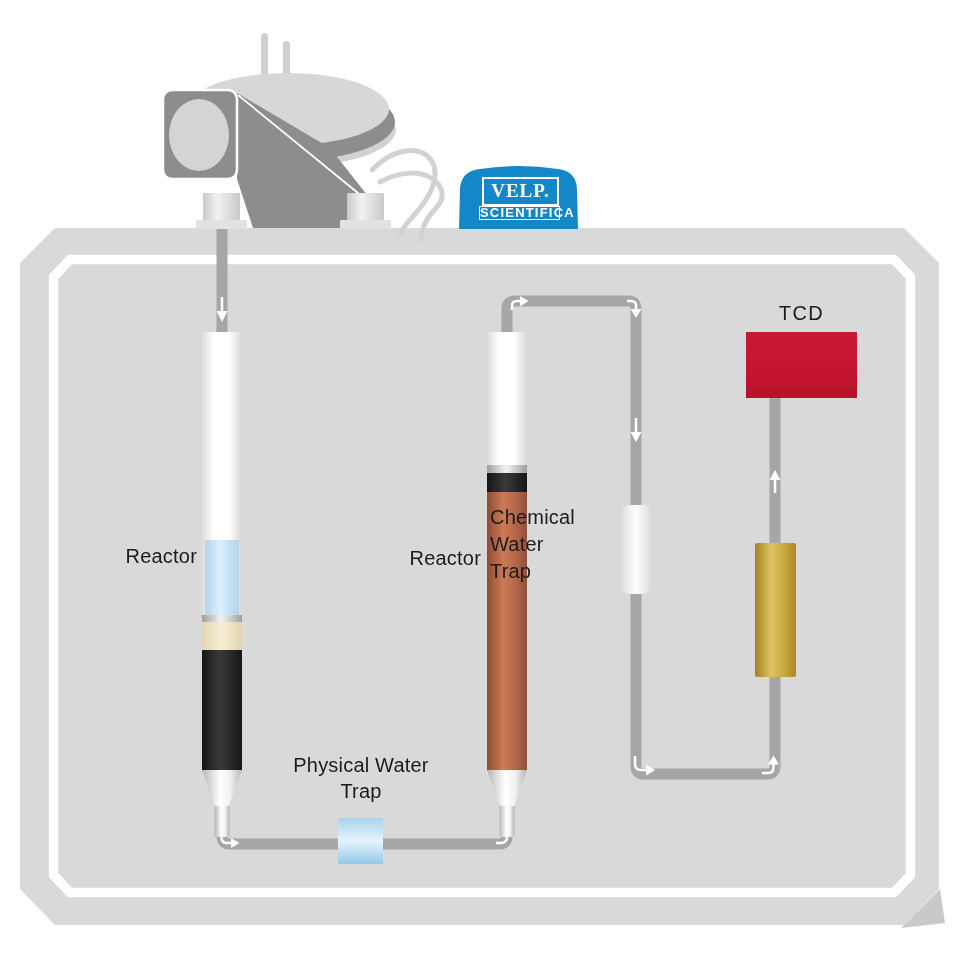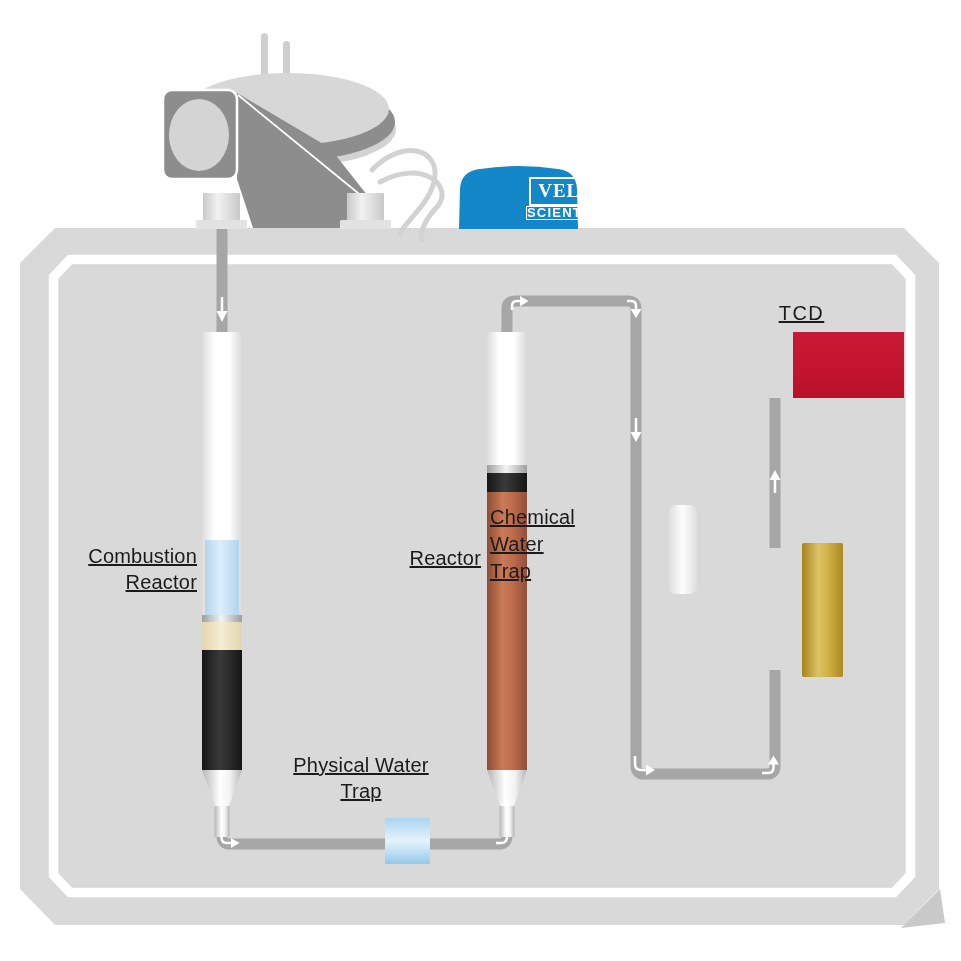--- a/index.html
+++ b/index.html
@@ -1,20 +1,20 @@
 <!DOCTYPE html>
 <html style="--brand-blue: #1487c8; --tcd-red: #c3142f; --copper-center: #c06f4e; --copper-edge: #8f4c35; --gold-center: #cfae45; --gold-edge: #a5831e; --glass-blue-center: #ddeffc; --glass-blue-edge: #b3d3ec; --water-blue-top: #a9d4f0; --water-blue-mid: #e6f3fc; --water-blue-bottom: #93c9e9; --cream-center: #f6edd3; --cream-edge: #e3d5b0; --black-center: #3a3a3a; --black-edge: #161616; --pipe-gray: #a6a6a6; --frame-gray: #d9d9d9; --machine-gray: #8d8d8d; --label-color: #1b1b1b;"><head>
 <meta charset="utf-8">
 <style>
   html,body{margin:0;padding:0;background:#ffffff;}
   #stage{position:relative;width:961px;height:961px;background:#ffffff;overflow:hidden;
          font-family:"Liberation Sans", sans-serif;}
   #scene{position:absolute;left:0;top:0;}
 
-  .abs{position:absolute;margin-left:47px;}
+  .abs{position:absolute;}
 
   
   .tube{position:absolute;width:40px;display:flex;flex-direction:column;}
   .seg{width:100%;}
   .seg-white{background:linear-gradient(90deg,#dcdcdc,#ffffff 30%,#ffffff 68%,#d8d8d8);
              border-radius:3px 3px 0 0;}
   .seg-glass{background:linear-gradient(90deg,#dcdcdc,#ffffff 30%,#ffffff 68%,#d8d8d8);}
   .seg-glass .inner{height:100%;margin:0 3px;
       background:linear-gradient(90deg,var(--glass-blue-edge,#b3d3ec),var(--glass-blue-center,#ddeffc) 45%,#cfe6f7 62%,var(--glass-blue-edge,#b3d3ec));}
   .seg-silver{background:linear-gradient(90deg,#9e9e9e,#f4f4f4 48%,#9e9e9e);}
@@ -27,21 +27,21 @@
       background:linear-gradient(180deg,var(--water-blue-top,#a9d4f0),var(--water-blue-mid,#e6f3fc) 50%,var(--water-blue-bottom,#93c9e9));}
   #chemical-trap{left:622px;top:505px;width:28px;height:89px;border-radius:7px;
       background:linear-gradient(90deg,#dfdfdf,#fdfdfd 48%,#dfdfdf);}
   #co2-adsorber{left:755px;top:543px;width:41px;height:134px;border-radius:2px;
       background:linear-gradient(90deg,var(--gold-edge,#a5831e),#ddc264 40%,var(--gold-center,#cfae45) 65%,#ab8822);}
   #tcd-box{left:746px;top:332px;width:111px;height:66px;
       background:linear-gradient(180deg,#c81a36,var(--tcd-red,#c3142f) 60%,#b8112a);}
 
   
   .lbl{position:absolute;color:var(--label-color,#1b1b1b);font-size:20px;line-height:26px;
-       font-weight:500;letter-spacing:0.2px;white-space:nowrap;text-decoration:underline;}
+       font-weight:500;letter-spacing:0.2px;white-space:nowrap;}
   .lbl .sub{font-size:13px;vertical-align:-4px;}
   #lbl-combustion{left:37px;top:543px;width:160px;text-align:right;}
   #lbl-reduction{left:321px;top:545px;width:160px;text-align:right;}
   #lbl-chemical{left:490px;top:504px;width:130px;text-align:left;line-height:27px;}
   #lbl-physical{left:266px;top:752px;width:190px;text-align:center;}
   #lbl-tcd{left:746px;top:300px;width:111px;text-align:center;letter-spacing:1.5px;}
   #lbl-co2{left:802px;top:579px;text-align:left;line-height:27px;}
 
   
   #velp-word{left:482px;top:177px;width:73px;height:25px;border:2px solid #ffffff;
@@ -166,21 +166,20 @@
     <div class="seg seg-black" style="height:19px"></div>
     <div class="seg seg-copper" style="height:278px"></div>
   </div>
 
   <div class="abs" id="physical-trap"></div>
   <div class="abs" id="chemical-trap"></div>
   <div class="abs" id="co2-adsorber"></div>
   <div class="abs" id="tcd-box"></div>
 
   <div class="lbl" id="lbl-combustion">
-    <div>Combustion</div>
     <div>Reactor</div>
   </div>
   <div class="lbl" id="lbl-reduction">
     <div>Reactor</div>
   </div>
   <div class="lbl" id="lbl-physical">
     <div>Physical Water</div>
     <div>Trap</div>
   </div>
   <div class="lbl" id="lbl-chemical">

